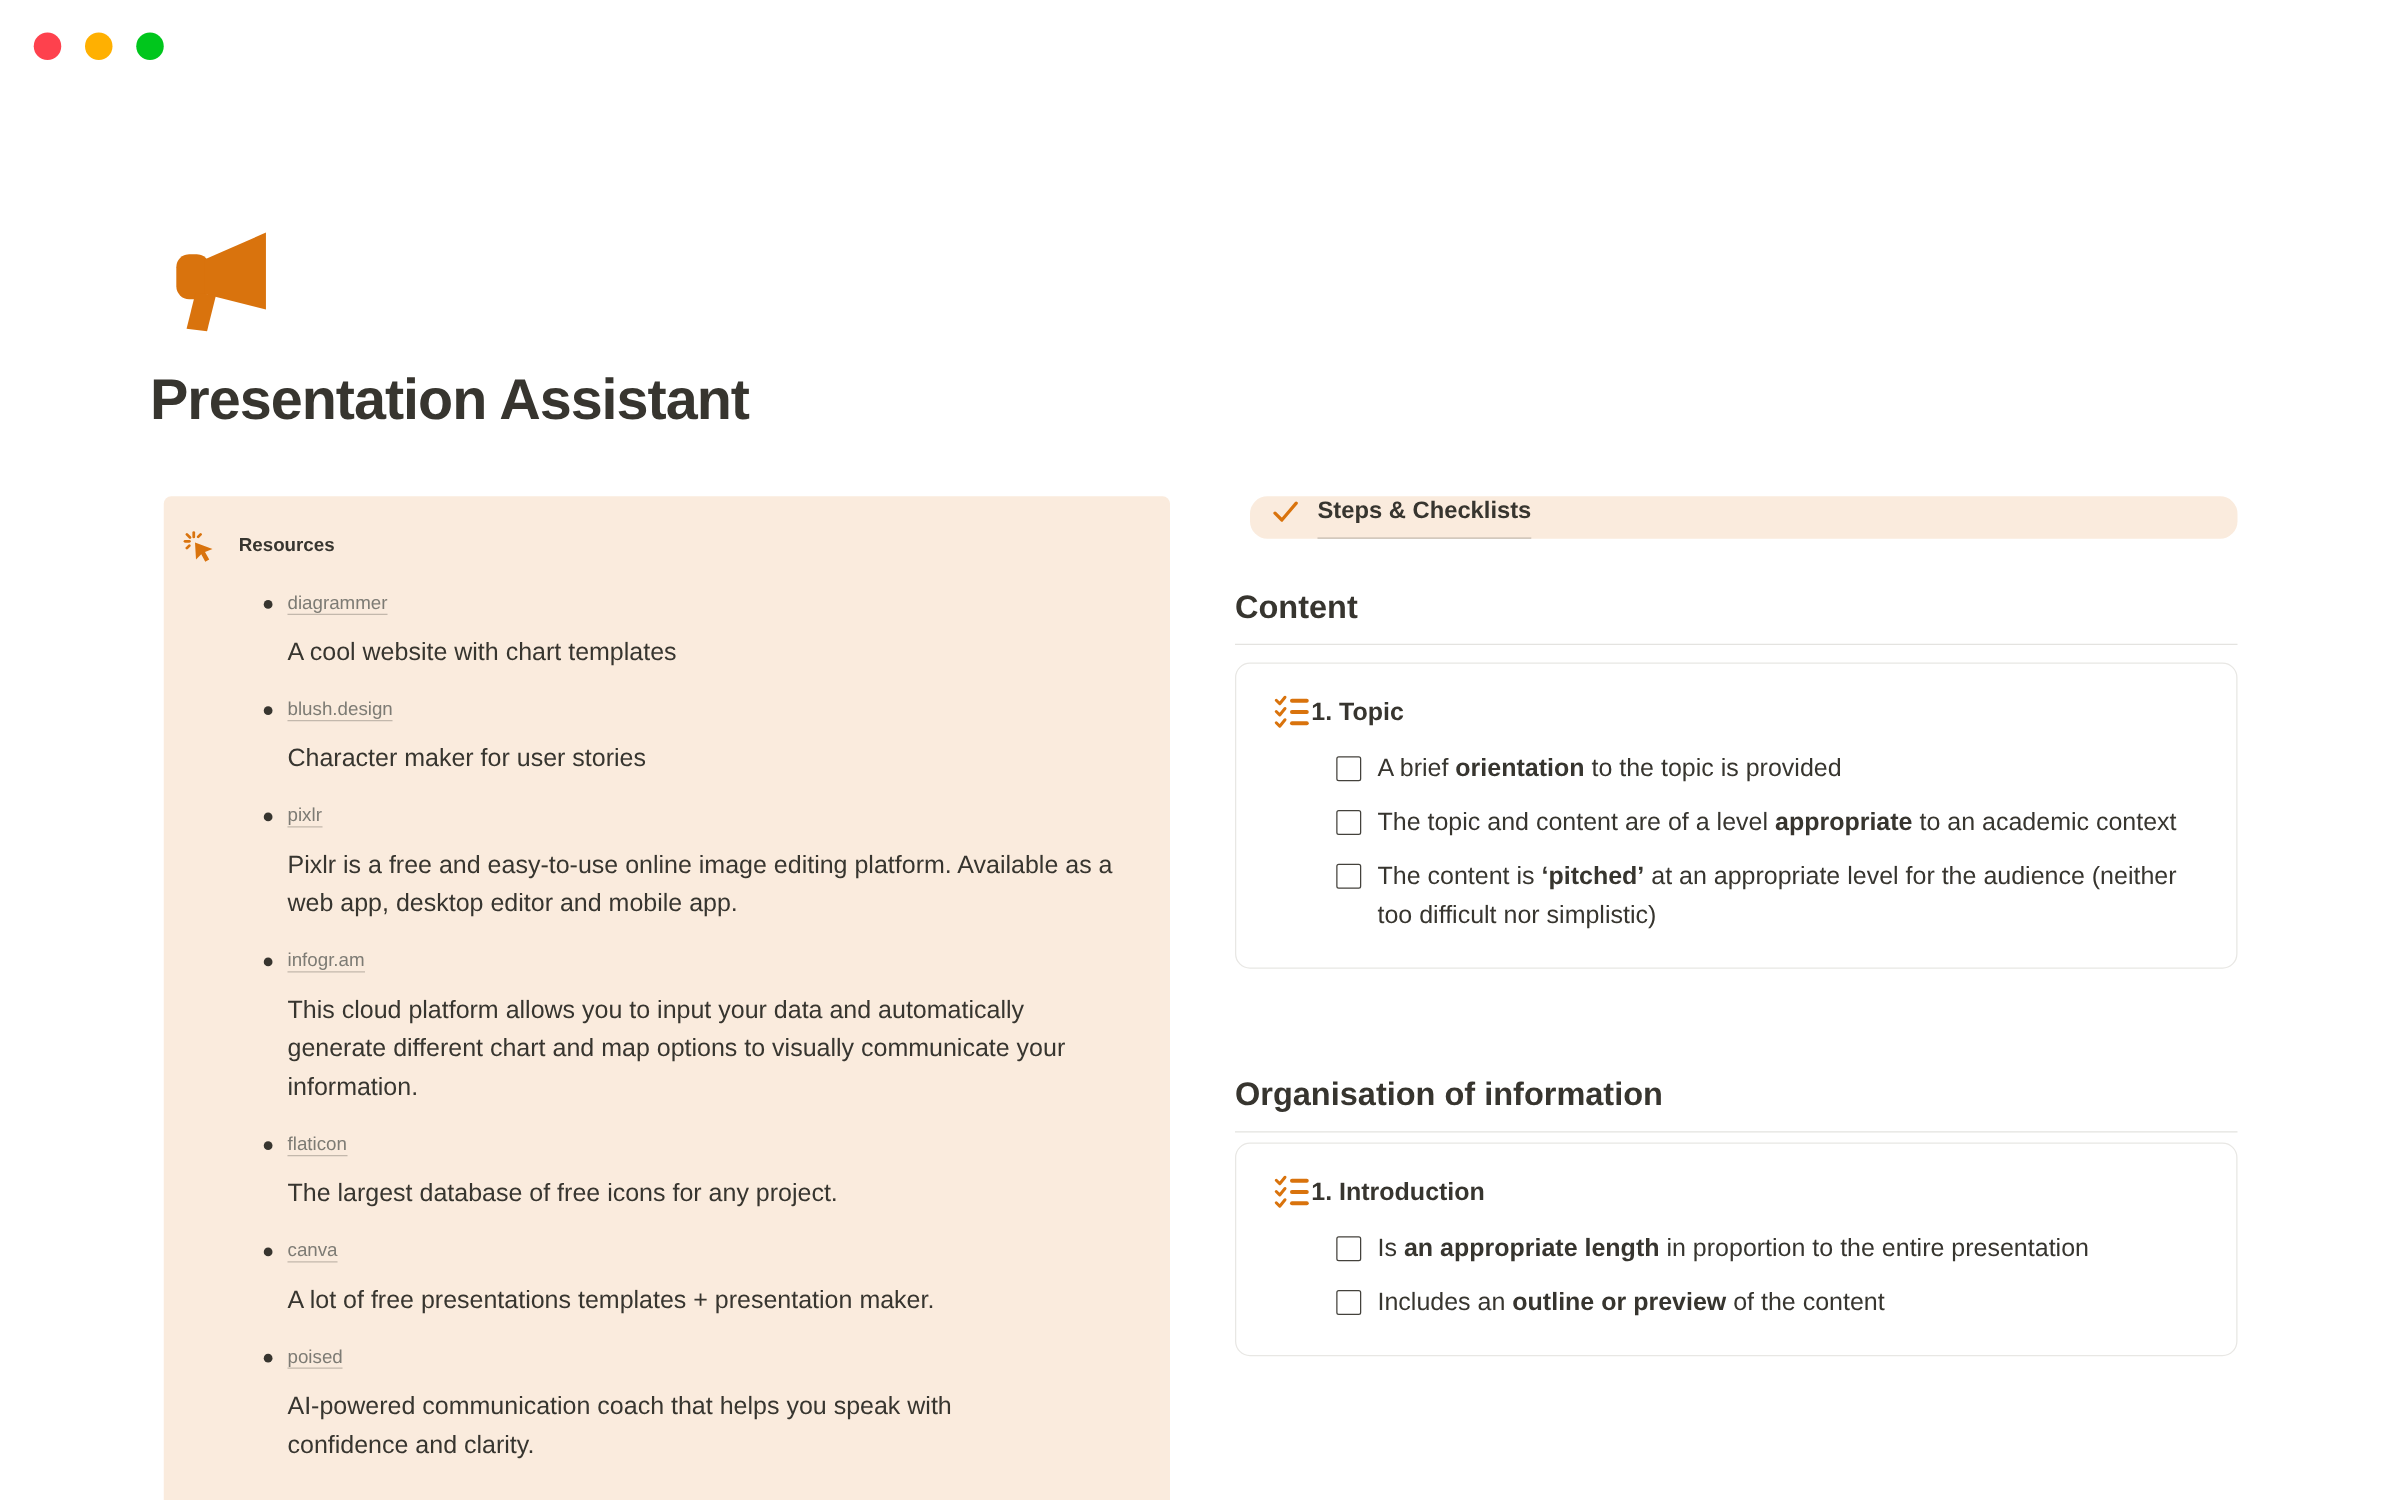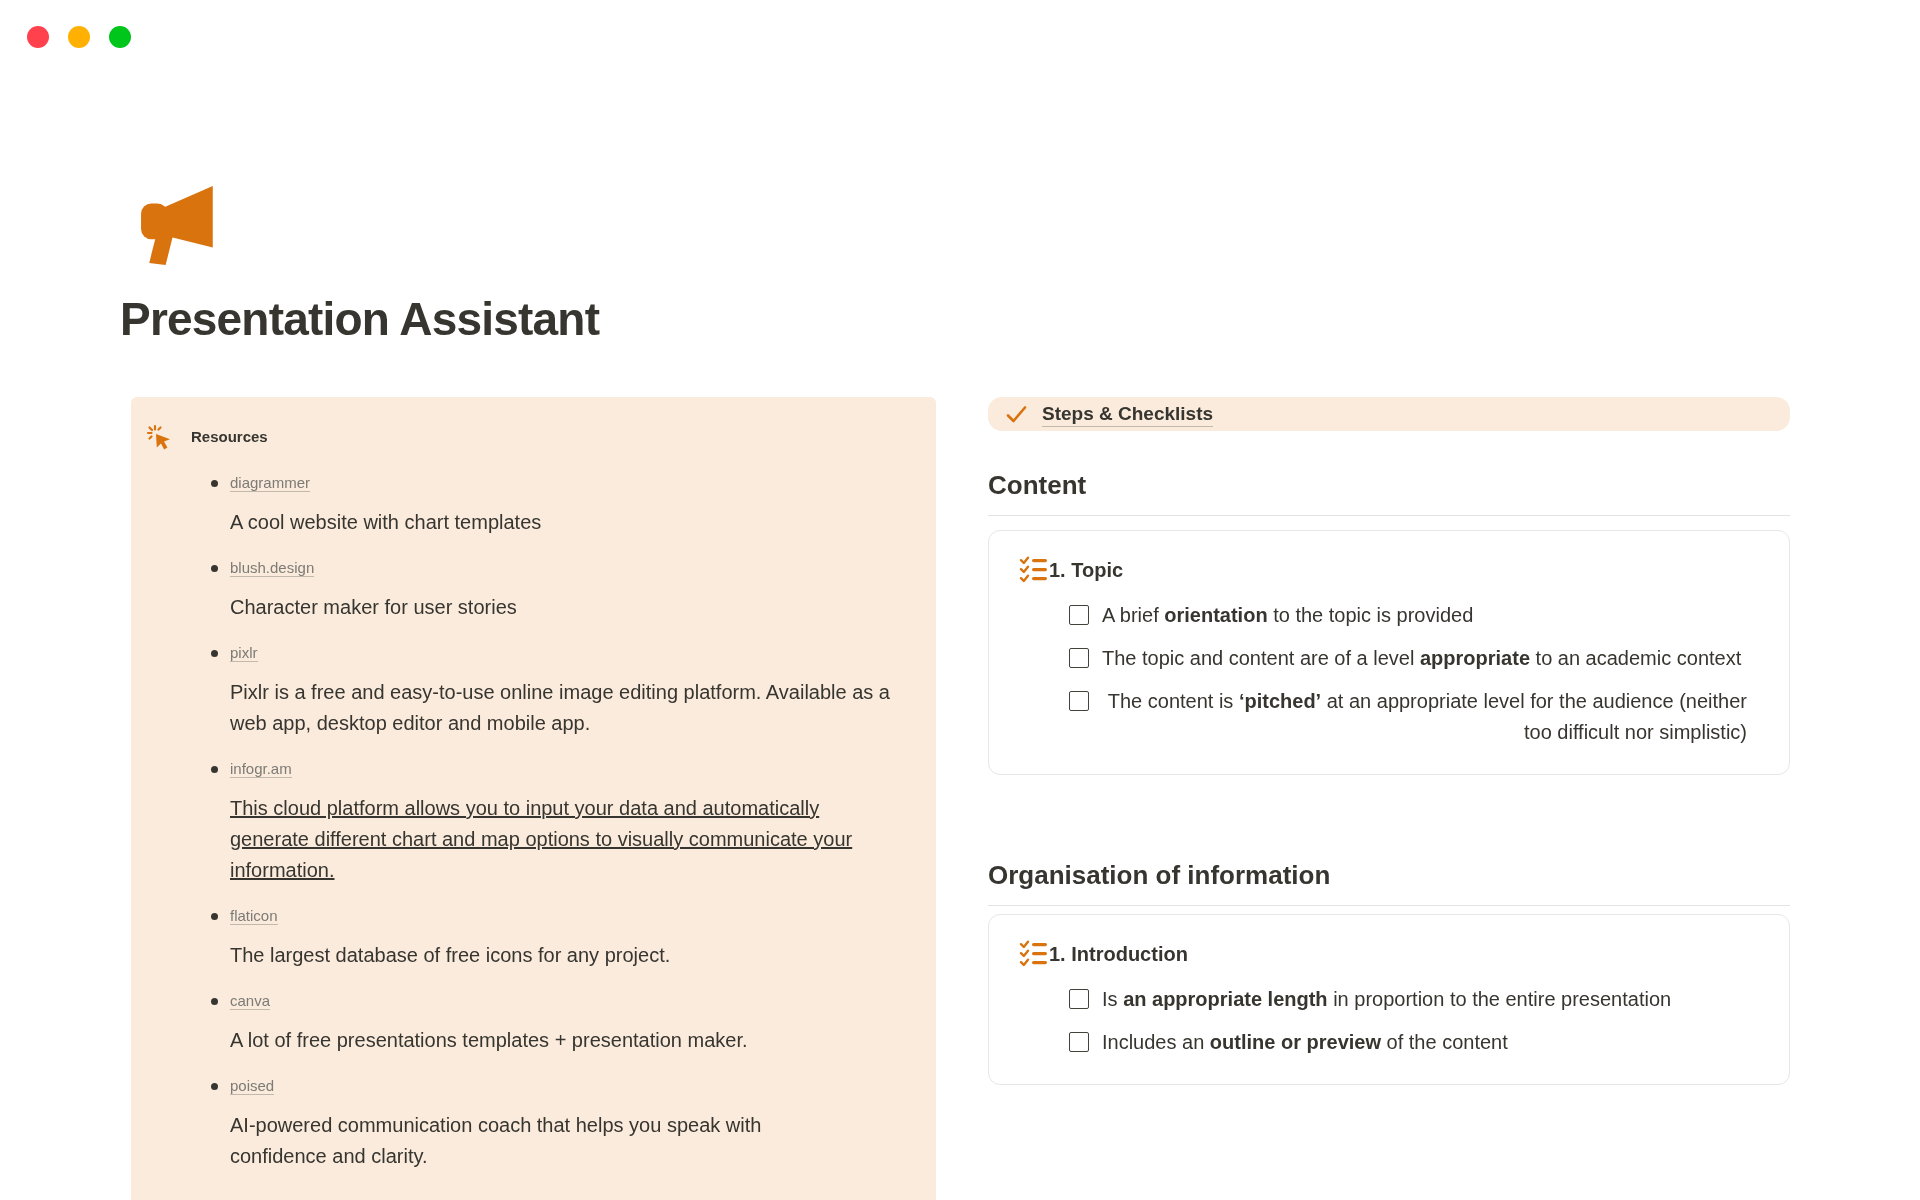--- a/index.html
+++ b/index.html
@@ -41,27 +41,27 @@
   .res-item{position:relative;padding-left:85px;margin-bottom:14px;}
   .res-item::before{
     content:"";position:absolute;left:66px;top:13px;width:7px;height:7px;
     border-radius:50%;background:var(--text);
   }
   .res-link{
     font-size:15px;line-height:31px;color:var(--link);text-decoration:none;
     border-bottom:1px solid var(--link-underline);cursor:pointer;text-align:center;
   }
   .res-desc{font-size:20px;line-height:31px;margin-top:9px;max-width:666px;}
-  .res-item:nth-child(4) .res-desc{max-width:630px;text-decoration:underline;}
+  .res-item:nth-child(4) .res-desc{max-width:630px;}
   .res-item:nth-child(7) .res-desc{max-width:560px;}
   
   .right-col{width:802px;}
   .steps-bar{
     height:34px;background:var(--callout-bg);border-radius:14px;
-    display:flex;align-items:center;gap:13px;padding:0 16px;cursor:pointer;
+    display:flex;gap:13px;padding:0 16px;cursor:pointer;margin-left:12px;
   }
   .steps-bar .icon-box{width:25px;height:25px;flex:none;display:flex;align-items:center;justify-content:center;}
   .steps-label{
     font-size:19px;font-weight:700;line-height:23px;
     border-bottom:1px solid var(--link-underline);padding-bottom:1px;
   }
   .section-heading{
     margin:0;font-size:26px;font-weight:700;line-height:32px;
     padding-bottom:14px;border-bottom:1px solid var(--divider);
   }
@@ -74,21 +74,21 @@
   .section:nth-of-type(1) .card{margin-top:14px;}
   .section:nth-of-type(2) .card{margin-top:8px;}
   .card-title-row{display:flex;align-items:center;margin-bottom:15px;}
   .card-title-row .icon-box{width:30px;height:30px;flex:none;display:flex;align-items:center;justify-content:center;}
   .card-title{font-size:20px;font-weight:700;line-height:28px;}
   .check-item{display:flex;align-items:flex-start;gap:13px;margin:0 0 12px 50px;}
   .checkbox{
     width:20px;height:20px;flex:none;margin-top:5px;background:#fff;
     border:1.6px solid #44423C;border-radius:2px;cursor:pointer;
   }
-  .check-text{font-size:20px;line-height:31px;max-width:645px;text-align:right;}
+  .check-text{font-size:20px;line-height:31px;max-width:645px;}
   .check-text b{font-weight:700;}
   svg{display:block;}
 </style>
 </head>
 <body>
 
 <div class="traffic-lights">
     <span class="light" style="background: rgb(254, 65, 77);"></span>
     <span class="light" style="background: rgb(255, 176, 1);"></span>
     <span class="light" style="background: rgb(0, 198, 28);"></span>

